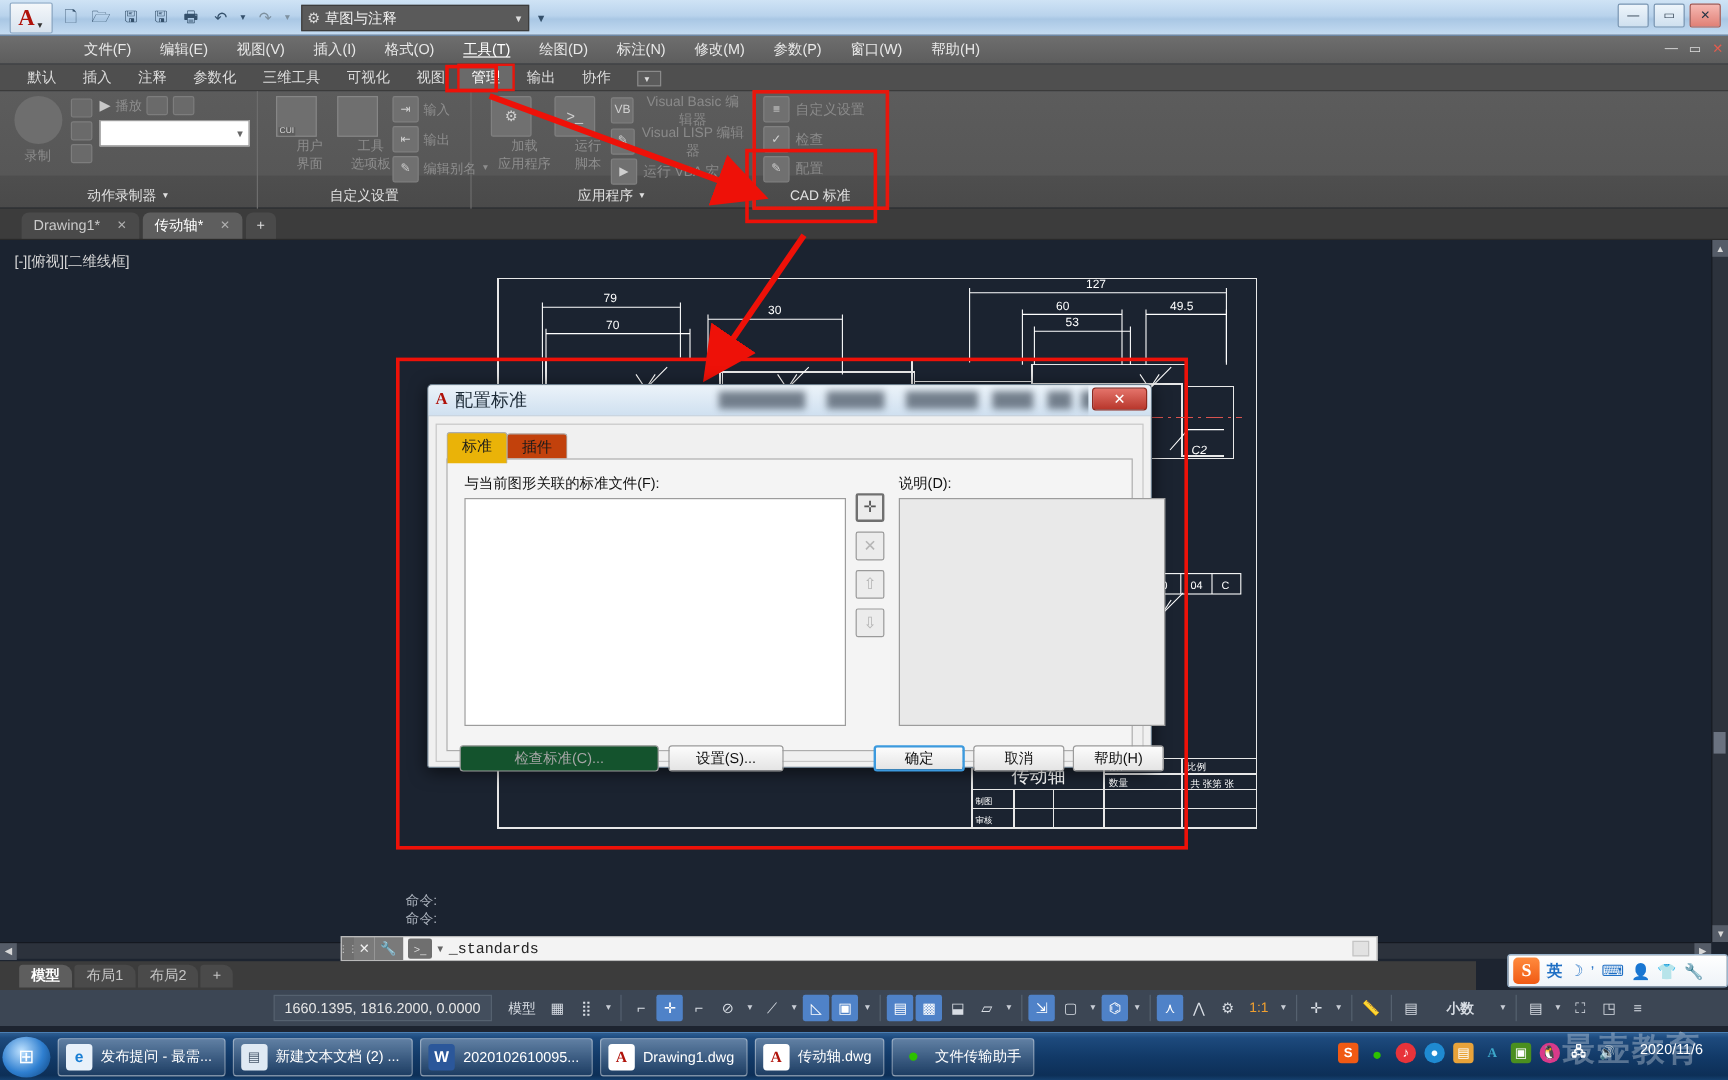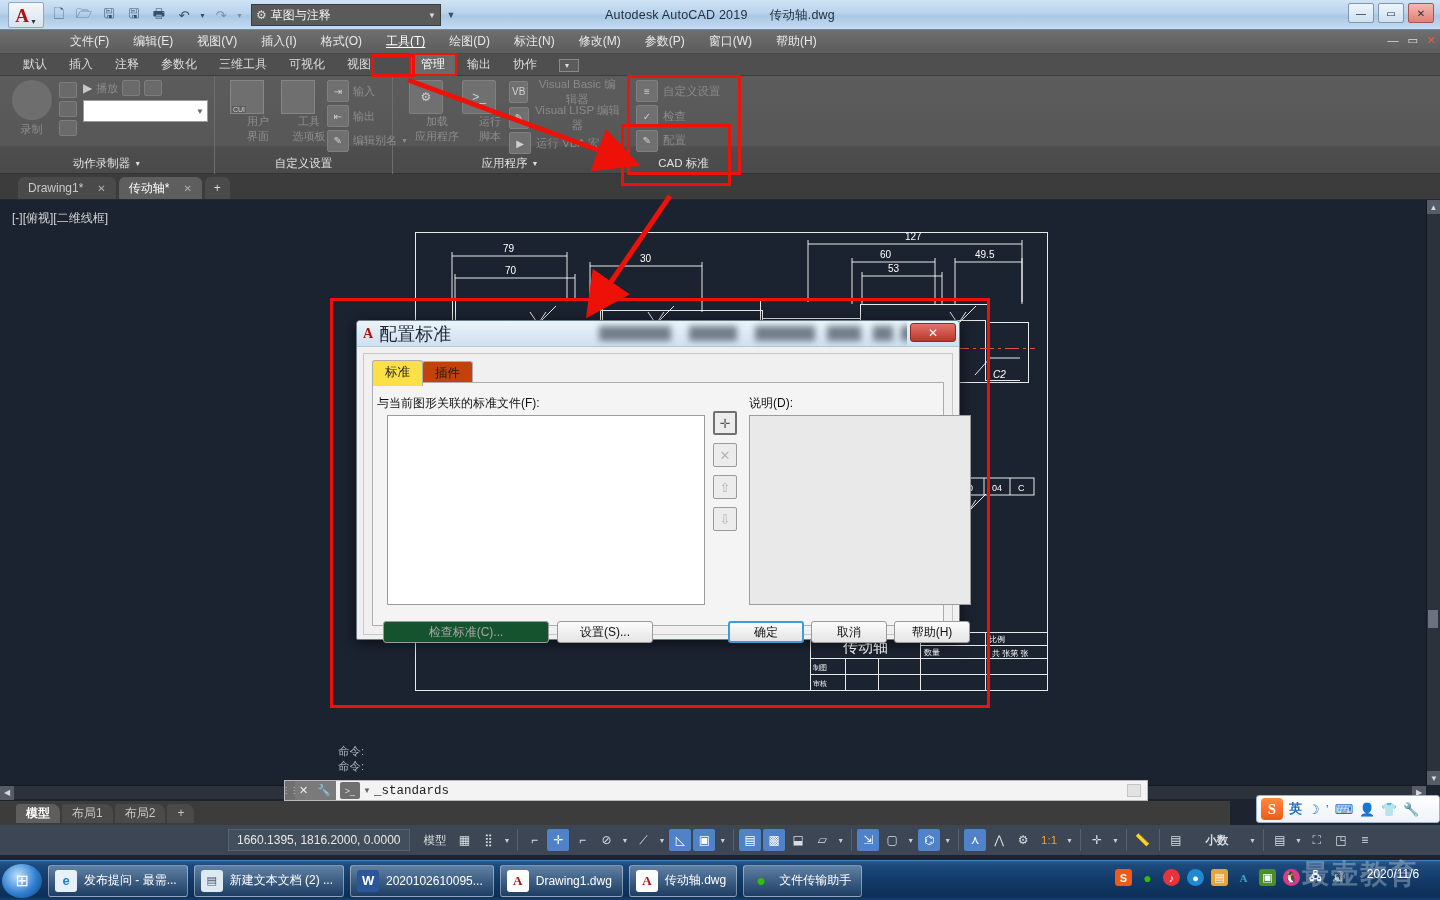--- a/index.html
+++ b/index.html
@@ -66,21 +66,21 @@
   .menu-winbtns span.x { color:#e35c4e; font-weight:bold; }
 
   
   .ribtabs {
     position:absolute; left:0; top:54px; width:1440px; height:22px;
     background:#4f4f4f; display:flex; align-items:center; padding-left:12px; gap:0;
     border-bottom:1px solid #3b3b3b;
   }
   .ribtab { padding:2px 11px; color:#dcdcdc; font-size:12px; position:relative; }
   .ribtab.active { color:#fff; background:#6a6a6a; }
-  .ribtab.boxed { outline:2px solid #e8160c; outline-offset:-1px; z-index:3;margin-left:28px; }
+  .ribtab.boxed { outline:2px solid #e8160c; outline-offset:-1px; z-index:3; }
   .ribtab .arrowbox { display:inline-block; width:20px; height:13px; border:1px solid #8a8a8a;
      background:#5b5b5b; vertical-align:middle;}
   .ribtab .arrowbox:after { content:"▾"; font-size:8px; color:#ddd; position:relative; left:5px; top:-3px;}
 
   
   .ribbon {
     position:absolute; left:0; top:76px; width:1440px; height:98px;
     background: linear-gradient(to bottom,#5c5c5c 0%, #575757 72%, #4e4e4e 73%, #4a4a4a 100%);
     border-bottom:1px solid #343434;
     display:flex;
@@ -250,33 +250,33 @@
     background:#f0f0f0; border:1px solid #6b7d8c; border-radius:4px 4px 2px 2px;
     box-shadow:0 3px 14px rgba(0,0,0,.6); z-index:50;
   }
   .dlg-title {
     height:26px; border-radius:3px 3px 0 0;
     background:linear-gradient(to bottom,rgba(235,243,250,.92),rgba(203,222,240,.88));
     display:flex; align-items:center; padding-left:6px; gap:6px; position:relative;
     border-bottom:1px solid #b5c6d6;
   }
   .dlg-title .logo { color:#b0120a; font-weight:bold; font-size:14px; font-family:"Liberation Serif",serif;}
-  .dlg-title .t { font-size:18px; color:#1c2a36; }
+  .dlg-title .t { font-size:15px; color:#1c2a36; }
   .dlg-close {
     position:absolute; right:3px; top:2px; width:46px; height:19px; border-radius:3px;
     background:linear-gradient(to bottom,#e4736a,#b8372c); border:1px solid #8e2a20;
     color:#fff; font-size:12px; display:flex; align-items:center; justify-content:center; font-weight:bold;
   }
   .dlg-inner { margin:6px; height:282px; background:#f0f0f0; border:1px solid #c7c7c7; position:relative; }
   .tabstrip { position:absolute; left:8px; top:6px; display:flex; align-items:flex-end; }
   .dtab {
     padding:3px 12px 4px; font-size:12.5px; color:#1a1a1a; background:#c2410c;
     border:1px solid #adadad; border-bottom:none; border-radius:3px 3px 0 0; margin-right:-1px;
   }
-  .dtab.active { background:#fde047; padding-bottom:5px; position:relative; z-index:2; }
+  .dtab.active { background:#eab308; padding-bottom:5px; position:relative; z-index:2; }
   .tabpane {
     position:absolute; left:8px; top:28px; right:8px; bottom:8px;
     background:#f4f4f4; border:1px solid #adadad;
   }
   .flabel { position:absolute; font-size:12px; color:#111; }
   .listbox {
     position:absolute; background:#ffffff; border:1px solid #9c9c9c;
   }
   .descbox {
     position:absolute; background:#e9e9e9; border:1px solid #9c9c9c;
@@ -319,25 +319,20 @@
       <div class="qicon">↶</div>
       <div class="qicon" style="width:9px;font-size:7px;">▼</div>
       <div class="qicon" style="color:#7d909f;">↷</div>
       <div class="qicon" style="width:9px;font-size:7px;color:#7d909f;">▼</div>
       <div class="wsbox">
         <span class="gear">⚙</span>
         <span>草图与注释</span>
         <span class="dd">▼</span>
       </div>
       <div class="wsdd2">▼</div>
-    </div>
-    <div class="apptitle">
-      <span>Autodesk AutoCAD 2019</span>
-      &nbsp;&nbsp;&nbsp;&nbsp;
-      <span>传动轴.dwg</span>
     </div>
     <div class="winbtns">
       <div class="winbtn">—</div>
       <div class="winbtn">▭</div>
       <div class="winbtn close">✕</div>
     </div>
   </div>
 
   <div class="menubar">
     <div class="menuitem">文件(F)</div>
@@ -759,21 +754,21 @@
       <div class="dlg-close">✕</div>
     </div>
 
     <div class="dlg-inner">
       <div class="tabstrip">
         <div class="dtab active">标准</div>
         <div class="dtab">插件</div>
       </div>
 
       <div class="tabpane">
-        <div class="flabel" style="left:4px; top:12px;">与当前图形关联的标准文件(F):</div>
+        <div class="flabel" style="left:14px; top:12px;">与当前图形关联的标准文件(F):</div>
         <div class="listbox" style="left:14px; top:32px; width:318px; height:190px;"></div>
 
         <div class="sidebtns">
           <div class="sbtnbox sel">✛</div>
           <div class="sbtnbox dis">✕</div>
           <div class="sbtnbox dis">⇧</div>
           <div class="sbtnbox dis">⇩</div>
         </div>
 
         <div class="flabel" style="left:376px; top:12px;">说明(D):</div>

